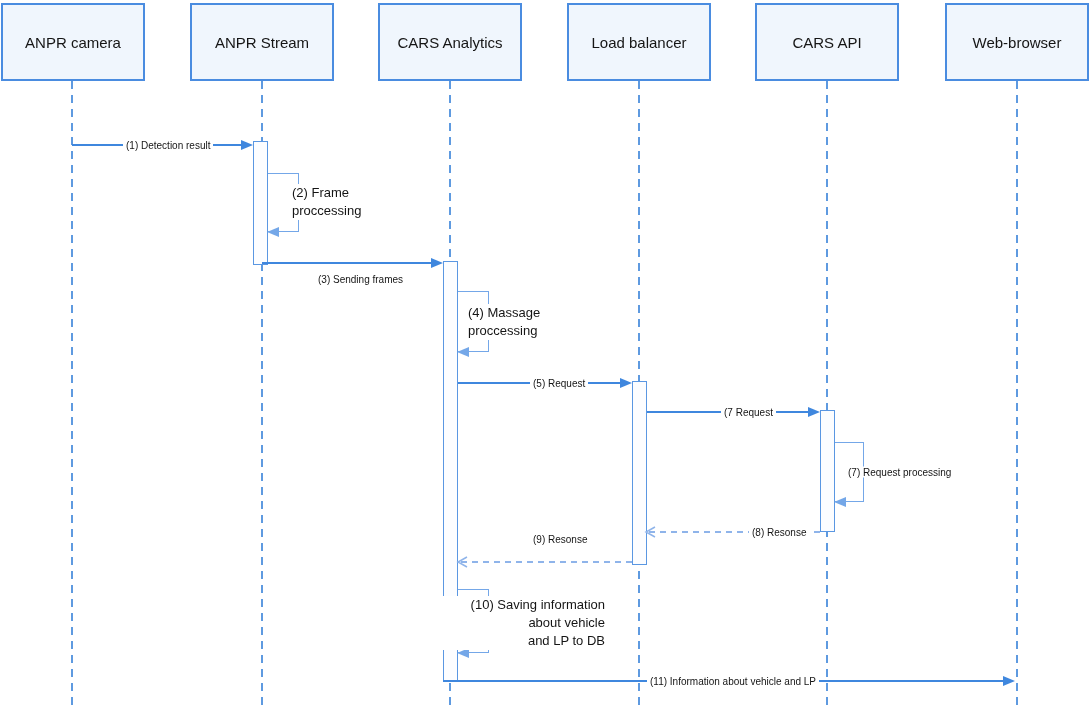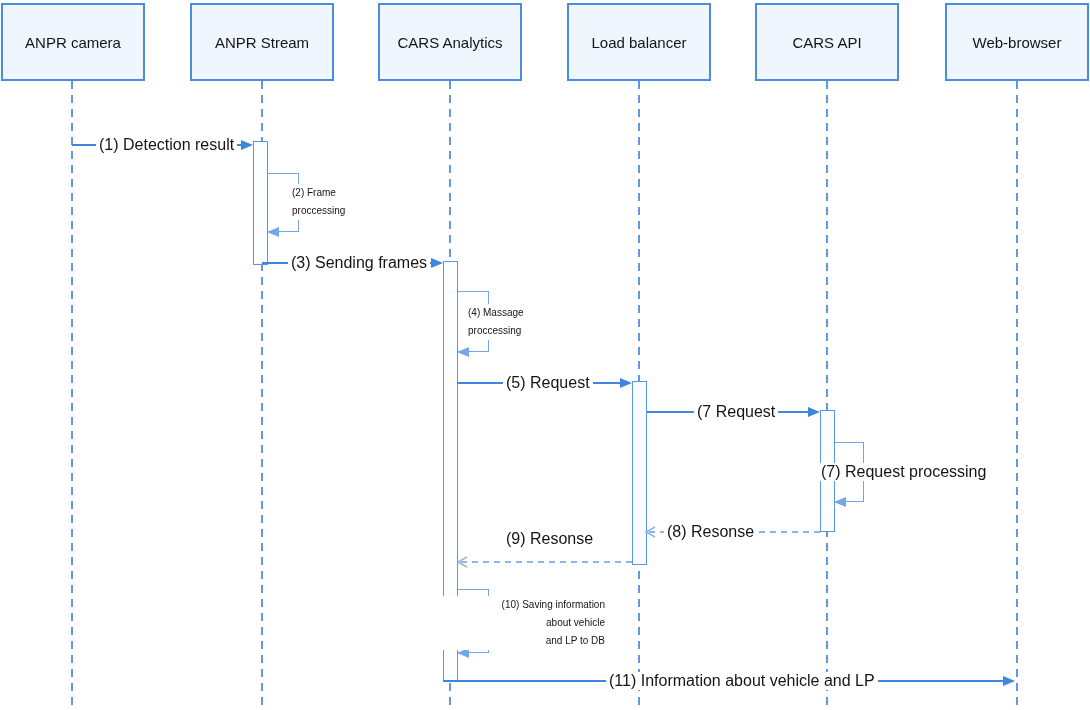--- a/index.html
+++ b/index.html
@@ -36,24 +36,24 @@
     box-sizing:border-box; z-index:3;
   }
   .loop-arr {
     position:absolute; left:-1px; bottom:-6px; width:0; height:0;
     border-top:5px solid transparent; border-bottom:5px solid transparent;
     border-right:12px solid #74a7e8;
   }
   .open-arr { position:absolute; z-index:4; }
   .mlabel {
     position:absolute; transform:translateY(-50%); background:#ffffff;
-    padding:0 3px; font-size:16px; color:#151515; white-space:nowrap; z-index:5;
+    padding:0 3px; font-size:10px; color:#151515; white-space:nowrap; z-index:5;margin-left:27px;
   }
   .mlabel-block {
-    position:absolute; background:#ffffff; font-size:10px; color:#151515;
+    position:absolute; background:#ffffff; font-size:13px; color:#151515;
     line-height:18px; z-index:5; padding:0 2px; white-space:nowrap;
   }
   .center { text-align:right; }
 </style>
 </head>
 <body>
 
 <div class="canvas">
 
   
@@ -105,21 +105,21 @@
     <div class="mlabel-block" style="left:290px; top:184px">
       <div>(2) Frame</div>
       <div>proccessing</div>
     </div>
   </div>
 
   
   <div style="display:contents">
     <div class="mline" style="left:262px; top:262px; width:170px"></div>
     <div class="arr-r" style="left:431px; top:258px"></div>
-    <span class="mlabel" style="left:288px; top:263px">(3) Sending frames</span>
+    <span class="mlabel" style="left:288px; top:279px">(3) Sending frames</span>
   </div>
 
   
   <div style="display:contents">
     <div class="self-loop" style="left:458px; top:291px; width:31px; height:61px">
       <div class="loop-arr"></div>
     </div>
     <div class="mlabel-block" style="left:466px; top:304px">
       <div>(4) Massage</div>
       <div>proccessing</div>
@@ -147,21 +147,21 @@
     </div>
     <span class="mlabel" style="left:818px; top:472px">(7) Request processing</span>
   </div>
 
   
   <div style="display:contents">
     <div class="mline-dashed" style="left:649px; top:531px; width:171px"></div>
     <svg class="open-arr" style="left:644px; top:526px" width="13" height="12">
       <path d="M11,1 L2,6 L11,11" fill="none" stroke="#8fb4ea" stroke-width="1.5"></path>
     </svg>
-    <span class="mlabel" style="left:664px; top:532px">(8) Resonse</span>
+    <span class="mlabel" style="left:722px; top:532px">(8) Resonse</span>
   </div>
 
   
   <div style="display:contents">
     <div class="mline-dashed" style="left:461px; top:561px; width:171px"></div>
     <svg class="open-arr" style="left:456px; top:556px" width="13" height="12">
       <path d="M11,1 L2,6 L11,11" fill="none" stroke="#8fb4ea" stroke-width="1.5"></path>
     </svg>
     <span class="mlabel" style="left:503px; top:539px">(9) Resonse</span>
   </div>
@@ -175,16 +175,16 @@
       <div>(10) Saving information</div>
       <div>about vehicle</div>
       <div>and LP to DB</div>
     </div>
   </div>
 
   
   <div style="display:contents">
     <div class="mline" style="left:443px; top:680px; width:562px"></div>
     <div class="arr-r" style="left:1003px; top:676px"></div>
-    <span class="mlabel" style="left:606px; top:681px">(11) Information about vehicle and LP</span>
+    <span class="mlabel" style="left:620px; top:681px">(11) Information about vehicle and LP</span>
   </div>
 
 </div>
 
 </body></html>

